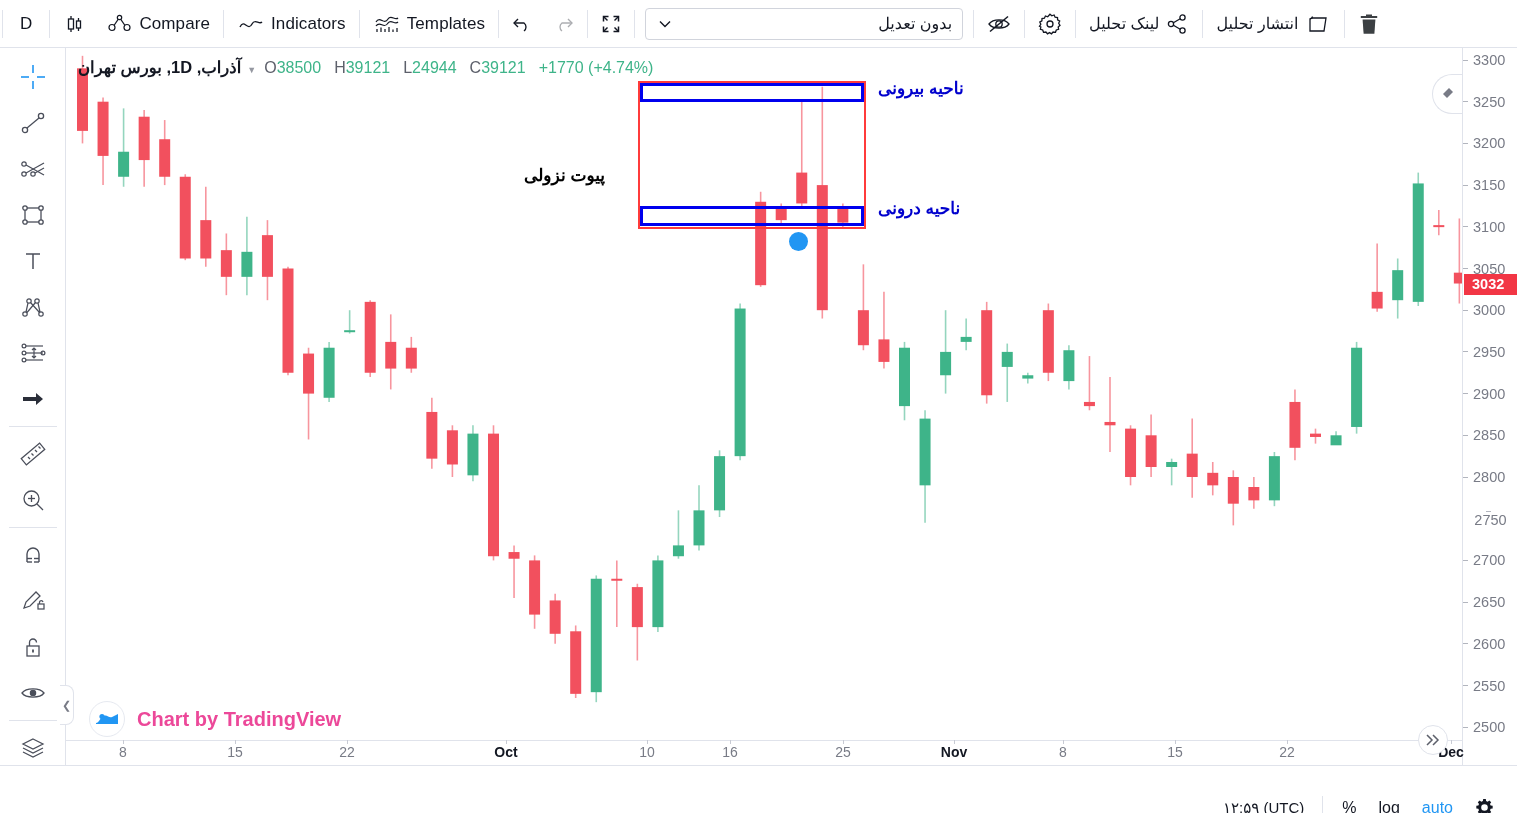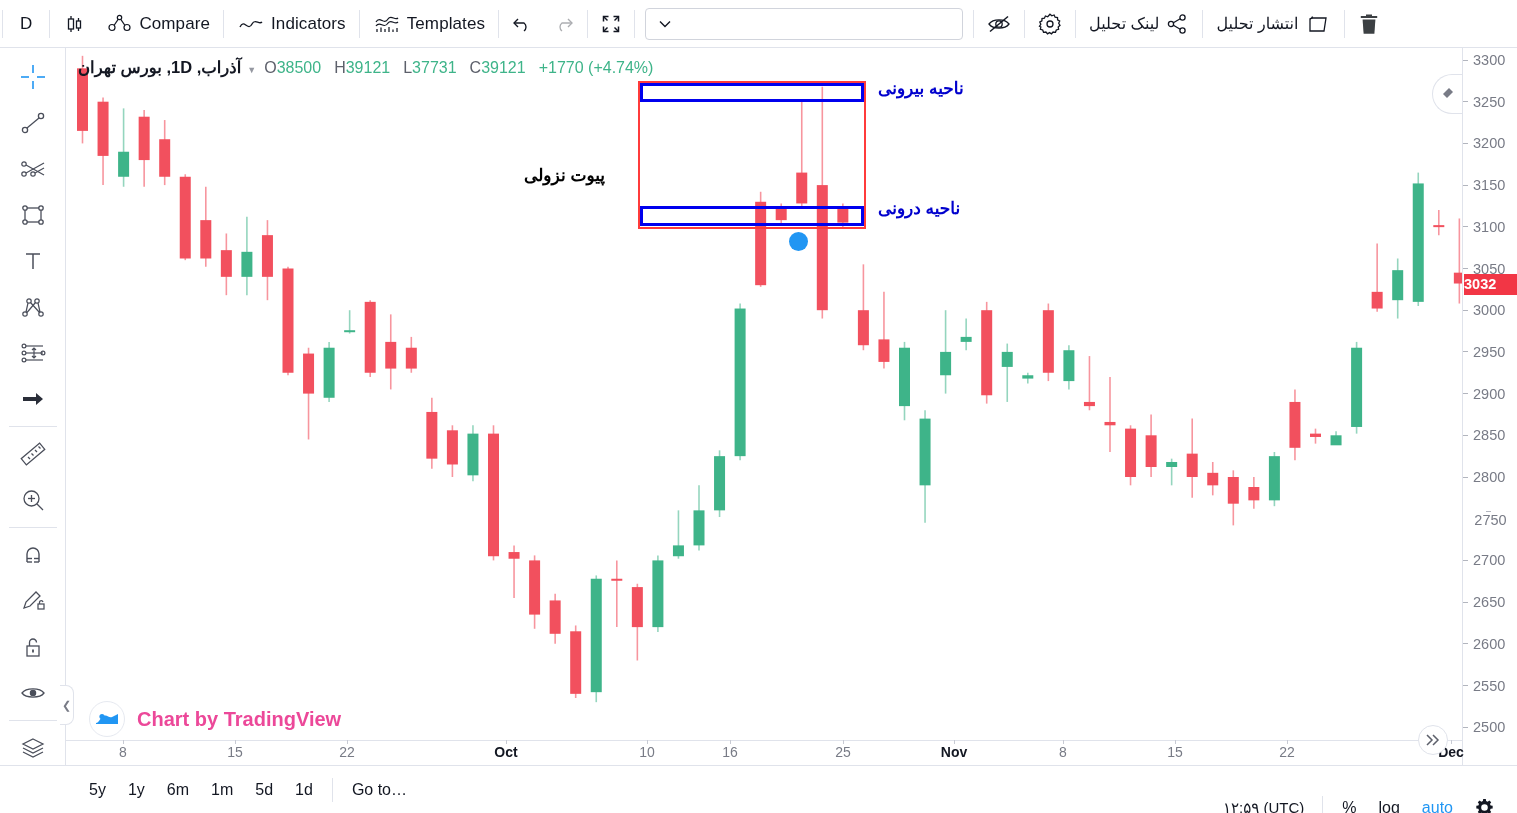--- a/index.html
+++ b/index.html
@@ -175,21 +175,21 @@
     font-size: 14.5px; color: #787b86;
     display: flex; align-items: center;
   }
   .price-tick .dash {
     width: 5px; height: 1px; background: #b2b5be; margin-right: 5px; flex: none;
   }
   #price-current {
     position: absolute; left: 1px; width: 54px; height: 21px;
     background: #f23645; color: #fff;
     font-size: 14.5px; font-weight: 700;
-    display: flex; align-items: center; padding-left: 0;
+    display: flex; align-items: center; padding-left: 8px;
   }
 
   
   #time-scale {
     position: absolute; left: 66px; top: 740px;
     width: 1396px; height: 25px;
     background: #fff;
     border-top: 1px solid #e0e3eb;
   }
   .time-tick {
@@ -329,20 +329,21 @@
     </div>
 
     <div class="tb-sep"></div>
 
     <div id="adjust-select">
       <span class="tb-icon">
         <svg width="18" height="18" viewBox="0 0 18 18" fill="none" stroke="#131722" stroke-width="1.4">
           <path d="M4 6.5 L9 11.5 L14 6.5"></path>
         </svg>
       </span>
+      <span id="adjust-value">بدون تعدیل</span>
     </div>
 
     <div class="tb-sep"></div>
 
     <div class="tb-btn icon-only">
       <span class="tb-icon">
         <svg width="26" height="22" viewBox="0 0 26 22" fill="none" stroke="#131722" stroke-width="1.3">
           <path d="M3 11 C7 5.5, 19 5.5, 23 11 C19 16.5, 7 16.5, 3 11 Z"></path>
           <circle cx="13" cy="11" r="3.2"></circle>
           <line x1="4" y1="18.5" x2="22" y2="3.5" stroke-width="1.5"></line>
@@ -680,21 +681,21 @@
     <div id="chart-legend">
       <span id="legend-symbol">آذراب, 1D, بورس تهران</span>
       <span id="legend-caret">▼</span>
       <span class="ohlc">
         <span class="k">O</span><span class="v">38500</span>
       </span>
       <span class="ohlc">
         <span class="k">H</span><span class="v">39121</span>
       </span>
       <span class="ohlc">
-        <span class="k">L</span><span class="v">37731</span>
+        <span class="k">L</span><span class="v">24944</span>
       </span>
       <span class="ohlc">
         <span class="k">C</span><span class="v">39121</span>
       </span>
       <span class="chg">+1770 (+4.74%)</span>
     </div>
 
     <div id="zone-outer-rect" style="left:572px; top:33px; width:228px; height:148px;"></div>
     <div class="zone-band" id="band-top" style="left:574px; top:35px; width:224px; height:19px;"></div>
     <div class="zone-band" id="band-bottom" style="left:574px; top:158px; width:224px; height:20px;"></div>
@@ -822,30 +823,20 @@
       <div class="time-tick" style="left: 997px;">8</div>
       <div class="time-mark" style="left: 1109px;"></div>
       <div class="time-tick" style="left: 1109px;">15</div>
       <div class="time-mark" style="left: 1221px;"></div>
       <div class="time-tick" style="left: 1221px;">22</div>
       <div class="time-mark" style="left: 1385px;"></div>
       <div class="time-tick bold" style="left: 1385px;">Dec</div>
     </div>
 
   <div id="bottom-toolbar">
-    <div id="bb-left">
-        <div class="bb-btn">5y</div>
-        <div class="bb-btn">1y</div>
-        <div class="bb-btn">6m</div>
-        <div class="bb-btn">1m</div>
-        <div class="bb-btn">5d</div>
-        <div class="bb-btn">1d</div>
-        <div class="bb-sep"></div>
-        <div class="bb-btn">Go to…</div>
-      </div>
     <div id="bb-right">
       <span id="clock-text">۱۲:۵۹ (UTC)</span>
       <div class="bb-sep"></div>
       <div class="bb-btn">%</div>
       <div class="bb-btn">log</div>
       <div class="bb-btn accent">auto</div>
       <div class="bb-btn">
         <span>
           <svg width="19" height="19" viewBox="0 0 19 19" fill="#131722">
             <path d="M9.5 6.2 a3.3 3.3 0 1 0 0 6.6 a3.3 3.3 0 0 0 0-6.6 Z M8.2 1 h2.6 l.35 2.05 1.5.62 1.7-1.2 1.85 1.85 -1.2 1.7 .62 1.5 2.05 .35 v2.6 l-2.05 .35 -.62 1.5 1.2 1.7 -1.85 1.85 -1.7-1.2 -1.5 .62 -.35 2.05 h-2.6 l-.35-2.05 -1.5-.62 -1.7 1.2 -1.85-1.85 1.2-1.7 -.62-1.5 -2.05-.35 v-2.6 l2.05-.35 .62-1.5 -1.2-1.7 1.85-1.85 1.7 1.2 1.5-.62 Z"></path>

